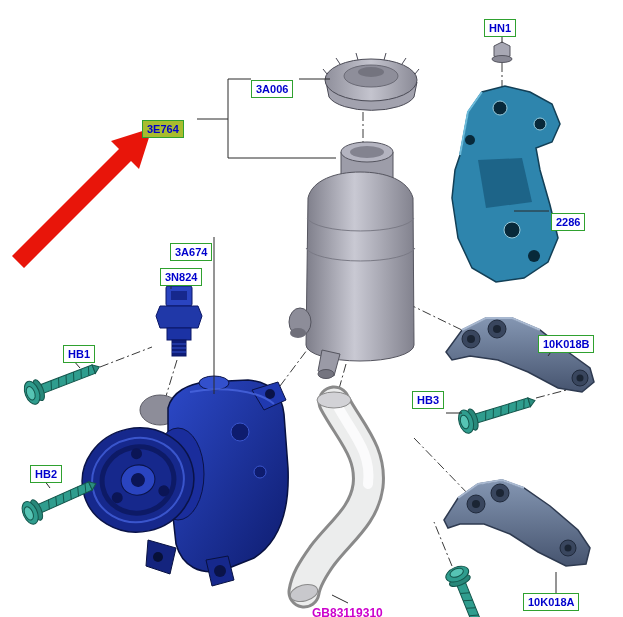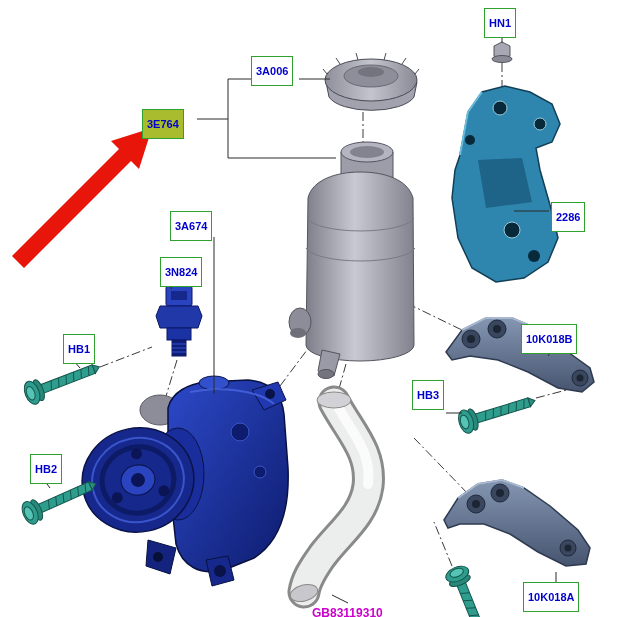--- a/index.html
+++ b/index.html
@@ -13,21 +13,21 @@
   }
   html,body{margin:0;padding:0;background:#fff;}
   .stage{
     position:relative;width:623px;height:617px;background:#fff;overflow:hidden;
     font-family:"Liberation Sans",sans-serif;
   }
   svg.art{position:absolute;left:0;top:0;}
   .label{
     position:absolute;border:1px solid var(--label-border);background:#fff;
     color:var(--label-text);font-weight:bold;font-size:11px;line-height:14px;
-    padding:7px 4px;white-space:nowrap;cursor:pointer;z-index:3;
+    padding:1px 4px;white-space:nowrap;cursor:pointer;z-index:3;margin-top:11px;
   }
   .label.highlight{background:var(--highlight-bg);}
   .watermark{
     position:absolute;color:var(--watermark-magenta);font-weight:bold;
     font-size:12px;z-index:3;white-space:nowrap;cursor:pointer;
   }
 </style>
 </head>
 <body>
 
@@ -203,26 +203,26 @@
       <path d="M446,413 H462"></path>
       <path d="M558,342 L548,356"></path>
       <path d="M556,598 V572"></path>
       <path d="M348,603 L332,595"></path>
     </g>
 
     <polygon points="152,128 139,169 131,161 24,268 12,256 119,149 111,141" fill="var(--arrow-red)"></polygon>
   </svg>
 
   <div class="label" style="left:484px;top:8px">HN1</div>
-  <div class="label" style="left:251px;top:56px">3A006</div>
+  <div class="label" style="left:251px;top:69px">3A006</div>
   <div class="label highlight" style="left:142px;top:109px">3E764</div>
   <div class="label" style="left:551px;top:202px">2286</div>
-  <div class="label" style="left:170px;top:211px">3A674</div>
+  <div class="label" style="left:170px;top:232px">3A674</div>
   <div class="label" style="left:160px;top:257px">3N824</div>
-  <div class="label" style="left:521px;top:324px">10K018B</div>
+  <div class="label" style="left:538px;top:324px">10K018B</div>
   <div class="label" style="left:63px;top:334px">HB1</div>
   <div class="label" style="left:412px;top:380px">HB3</div>
   <div class="label" style="left:30px;top:454px">HB2</div>
   <div class="label" style="left:523px;top:582px">10K018A</div>
 
   <div class="watermark" style="left:312px;top:606px">GB83119310</div>
 
 </div>
 
 </body></html>

